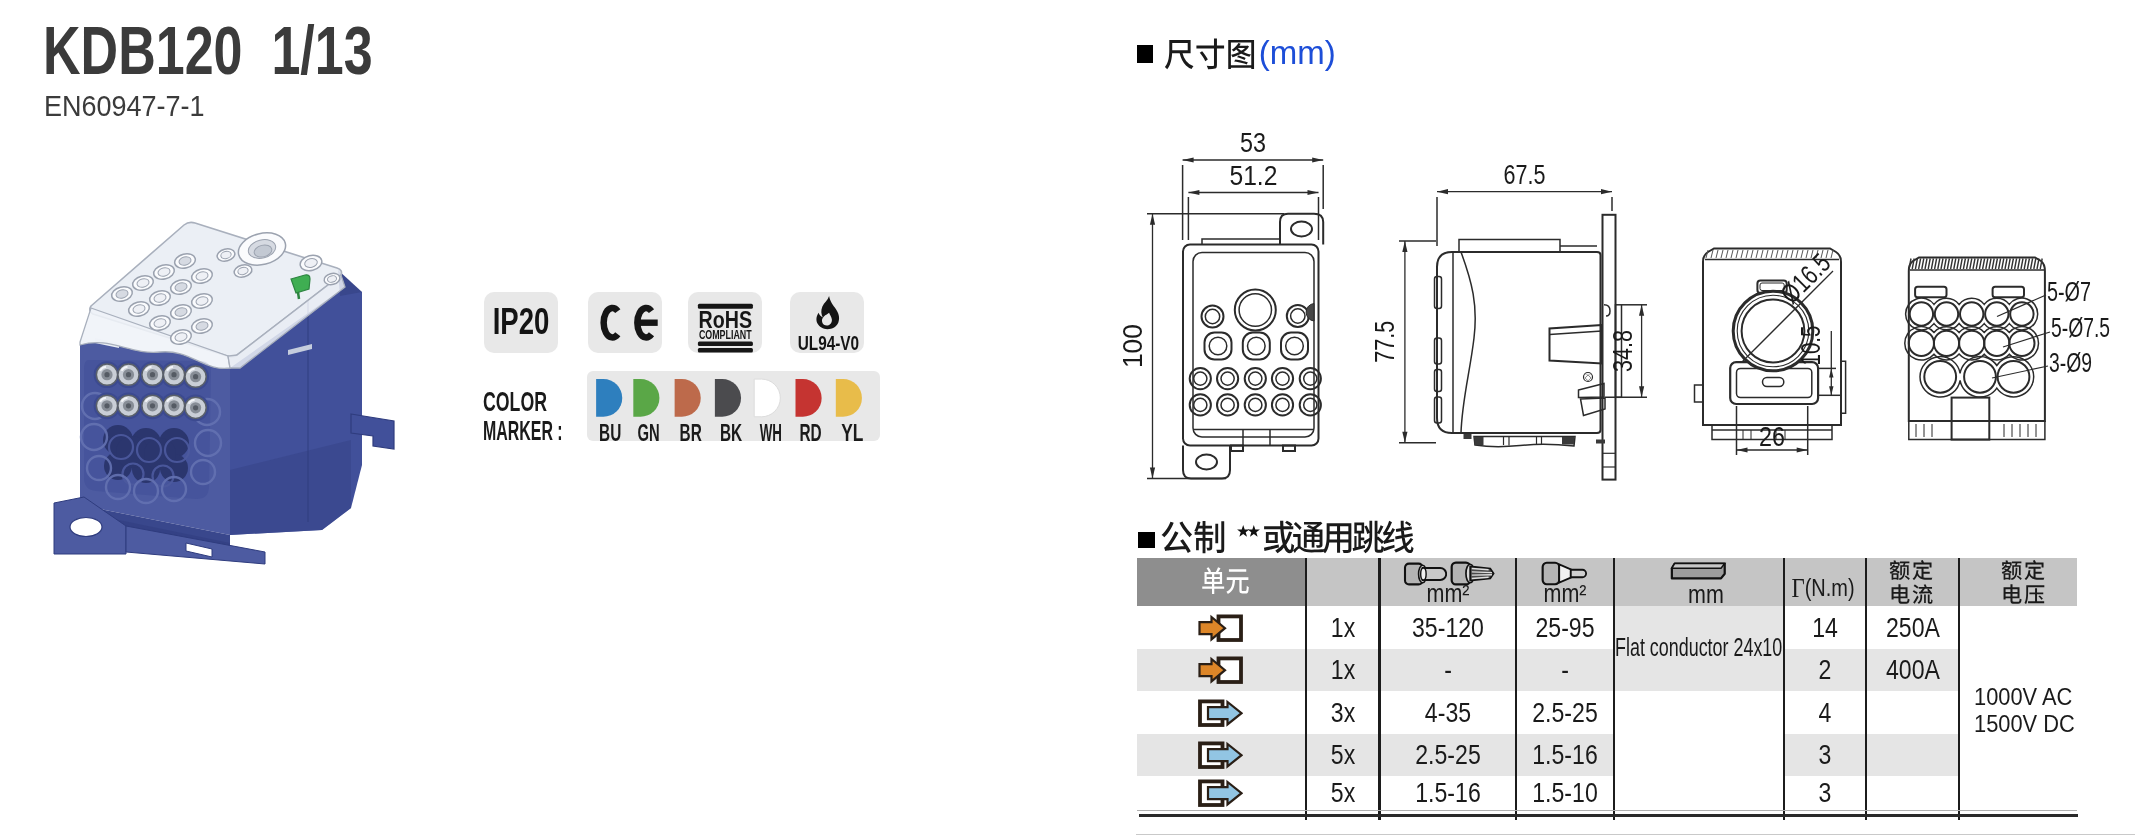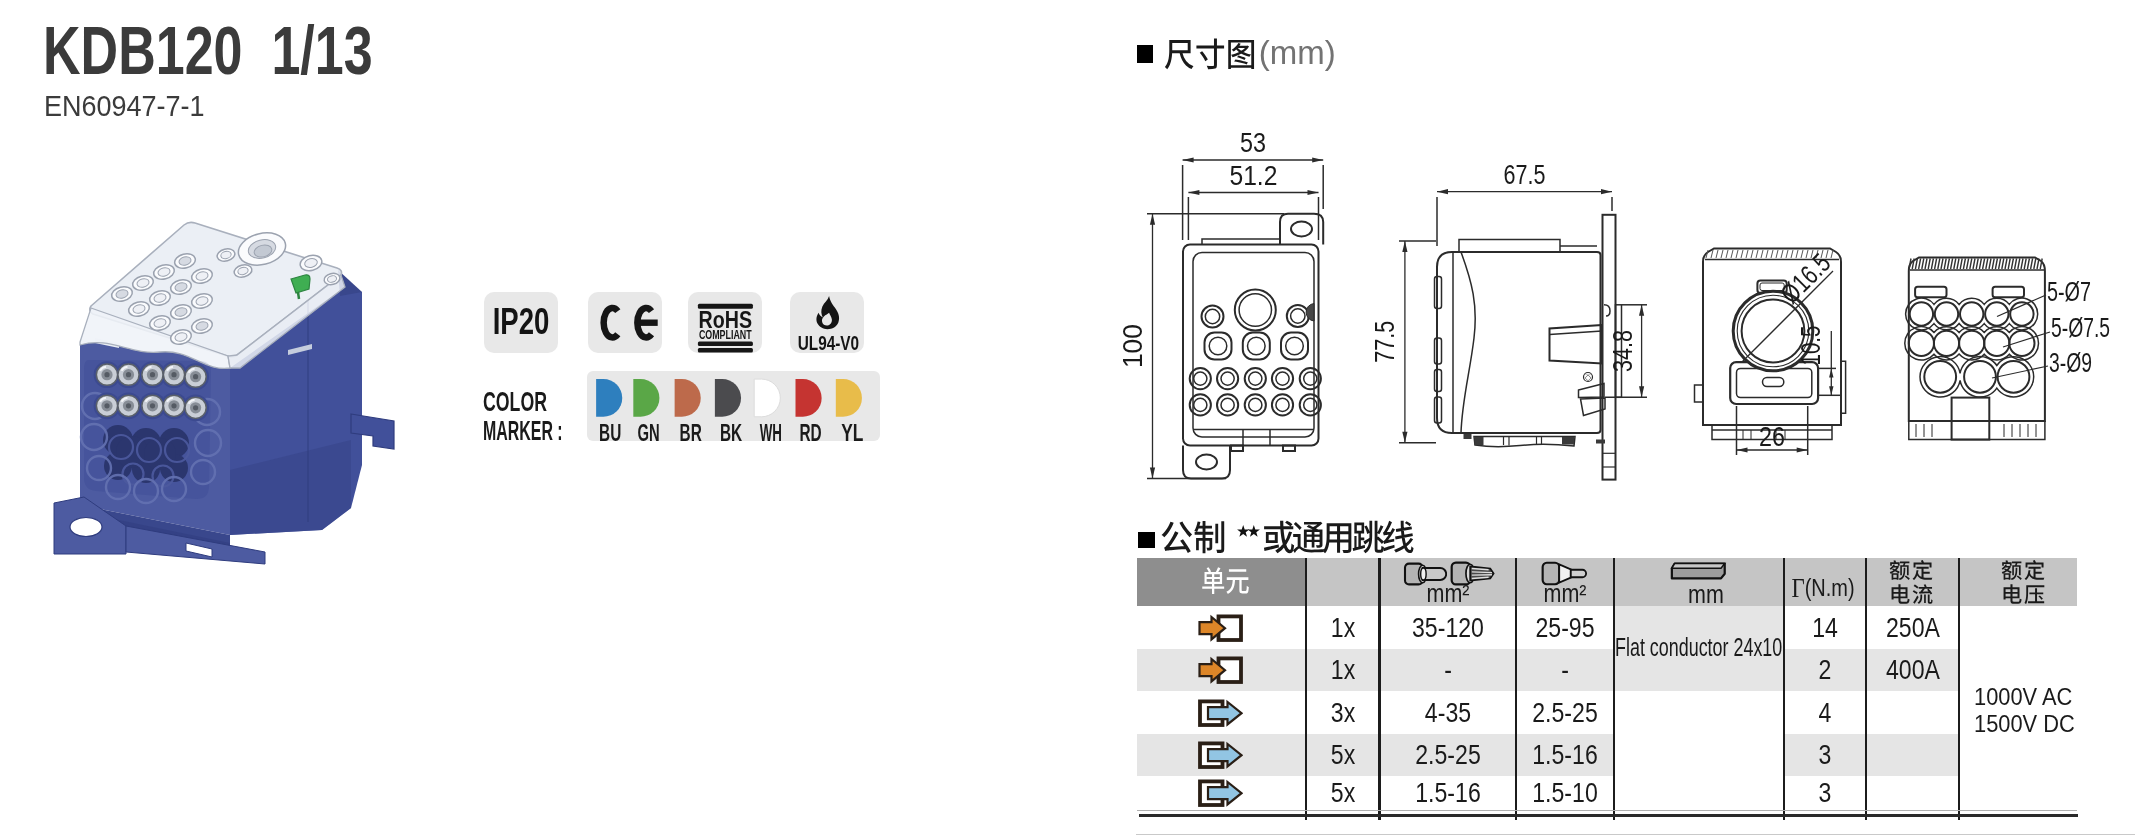--- a/index.html
+++ b/index.html
@@ -187,21 +187,21 @@
       <ellipse cx="243" cy="271" rx="5.2" ry="3.5" transform="rotate(-14 243 271)" fill="#eef0f5" stroke="#9ba2af" stroke-width="1"></ellipse>
       <path d="M 291 279 L 305 275 Q 310 274 310 279 L 309 289 L 296 293 Z" fill="#3fae52" stroke="#2d8440" stroke-width="1.2"></path>
       <line x1="298" y1="292" x2="299" y2="299" stroke="#2d8440" stroke-width="2.5"></line>
     </svg>
 <div class="abs" style="left:1136.7px;top:44.9px;width:16.5px;height:18px;background:#000;"></div>
 <svg style="position:absolute;left:1164.2px;top:34.9px;overflow:visible" width="93" height="38" fill="#1a1a1a">
       <path transform="translate(0.00,31.35) scale(0.03069,-0.03300)" d="M593.3460693359375 427.5260009765625Q632.6640625 272.4620361328125 722.0630493164062 161.6640625Q811.4620361328125 50.8660888671875 962.3060302734375 4.0740966796875Q951.468017578125 -5.2379150390625 939.5780029296875 -19.99493408203125Q927.68798828125 -34.751953125 917.0869750976562 -50.56097412109375Q906.4859619140625 -66.3699951171875 899.2779541015625 -79.31201171875Q792.0179443359375 -40.260009765625 715.8329467773438 28.1619873046875Q639.64794921875 96.583984375 588.2779541015625 192.74298095703125Q536.907958984375 288.9019775390625 505.3299560546875 409.427978515625ZM225.83203125 800.1380615234375H867.092041015625V395.8499755859375H225.83203125V484.2880859375H772.867919921875V711.2259521484375H225.83203125ZM172.3299560546875 800.1380615234375H268.6060791015625V511.52001953125Q268.6060791015625 445.9420166015625 262.84307861328125 367.47100830078125Q257.080078125 289 240.29107666015625 207.50299072265625Q223.5020751953125 126.0059814453125 190.9500732421875 50.11297607421875Q158.3980712890625 -25.780029296875 104.8720703125 -87.2020263671875Q97.0860595703125 -77.416015625 83.1180419921875 -64.4739990234375Q69.1500244140625 -51.531982421875 54.36700439453125 -40.1419677734375Q39.583984375 -28.751953125 28.7459716796875 -23.0699462890625Q78.6419677734375 34.248046875 107.56396484375 101.6180419921875Q136.4859619140625 168.988037109375 150.4339599609375 240.384033203125Q164.3819580078125 311.780029296875 168.35595703125 381.43902587890625Q172.3299560546875 451.0980224609375 172.3299560546875 511.9940185546875Z"></path>
       <path transform="translate(30.89,31.35) scale(0.03069,-0.03300)" d="M49.531982421875 634.9300537109375H951.468017578125V544.43994140625H49.531982421875ZM622.1859130859375 843.0980224609375H718.5140380859375V44.8660888671875Q718.5140380859375 -6.5439453125 704.6470336914062 -31.115966796875Q690.780029296875 -55.68798828125 657.364013671875 -67.10400390625Q623.947998046875 -78.468017578125 566.0029907226562 -82.0980224609375Q508.0579833984375 -85.72802734375 427.1619873046875 -85.2020263671875Q424.583984375 -70.7340087890625 417.61297607421875 -52.6099853515625Q410.6419677734375 -34.4859619140625 402.61895751953125 -16.15093994140625Q394.595947265625 2.18408203125 386.3359375 15.60009765625Q431.5499267578125 14.0740966796875 472.8939208984375 13.548095703125Q514.2379150390625 13.0220947265625 545.1859130859375 13.25909423828125Q576.1339111328125 13.49609375 589.1339111328125 13.49609375Q607.60791015625 13.9700927734375 614.8969116210938 20.73309326171875Q622.1859130859375 27.49609375 622.1859130859375 44.9180908203125ZM158.3359375 408.3819580078125 235.4620361328125 454.9420166015625Q271.780029296875 418.572021484375 307.91302490234375 374.46502685546875Q344.0460205078125 330.3580322265625 373.9940185546875 286.988037109375Q403.9420166015625 243.6180419921875 420.416015625 207.6700439453125L337.0299072265625 155.9019775390625Q322.60791015625 191.323974609375 293.7119140625 235.48297119140625Q264.81591796875 279.6419677734375 229.471923828125 325.0379638671875Q194.1279296875 370.4339599609375 158.3359375 408.3819580078125Z"></path>
       <path transform="translate(61.78,31.35) scale(0.03069,-0.03300)" d="M79.6939697265625 801.5140380859375H921.3580322265625V-83.676025390625H830.3419189453125V719.387939453125H167.028076171875V-83.676025390625H79.6939697265625ZM132.092041015625 36.9820556640625H881.27197265625V-43.5660400390625H132.092041015625ZM368.85595703125 274.7459716796875 406.4739990234375 328.2020263671875Q447.10400390625 320.2020263671875 492.2340087890625 307.7020263671875Q537.364013671875 295.2020263671875 578.4940185546875 280.96502685546875Q619.6240234375 266.72802734375 648.3060302734375 253.2020263671875L610.635986328125 194.5899658203125Q582.531982421875 208.6419677734375 541.1389770507812 223.90496826171875Q499.7459716796875 239.16796875 454.85296630859375 252.6939697265625Q409.9599609375 266.219970703125 368.85595703125 274.7459716796875ZM411.47998046875 707.4739990234375 486.2940673828125 681.6419677734375Q457.76806640625 636.7459716796875 419.216064453125 593.77197265625Q380.6640625 550.7979736328125 338.1380615234375 513.7979736328125Q295.612060546875 476.7979736328125 253.6640625 448.8499755859375Q247.4560546875 456.583984375 236.14404296875 466.65899658203125Q224.83203125 476.7340087890625 212.9940185546875 486.80902099609375Q201.156005859375 496.884033203125 191.89599609375 503.092041015625Q255.2659912109375 539.884033203125 314.6619873046875 594.1240234375Q374.0579833984375 648.364013671875 411.47998046875 707.4739990234375ZM677.7979736328125 627.947998046875H693.2139892578125L706.5780029296875 631.5260009765625L757.716064453125 601.115966796875Q719.1380615234375 539.16796875 658.6380615234375 487.90496826171875Q598.1380615234375 436.6419677734375 524.9010620117188 396.35296630859375Q451.6640625 356.06396484375 372.84906005859375 326.74896240234375Q294.0340576171875 297.4339599609375 216.8260498046875 278.85595703125Q212.7220458984375 289.6939697265625 205.75103759765625 303.89898681640625Q198.780029296875 318.10400390625 190.52001953125 331.28302001953125Q182.260009765625 344.4620361328125 174.5260009765625 352.7740478515625Q248.6300048828125 367.248046875 324.36700439453125 391.90704345703125Q400.10400390625 416.5660400390625 468.9739990234375 450.384033203125Q537.843994140625 484.2020263671875 592.1619873046875 525.916015625Q646.47998046875 567.6300048828125 677.7979736328125 615.68798828125ZM376.14404296875 567.9599609375Q420.092041015625 518.0059814453125 490.9100341796875 476.71099853515625Q561.72802734375 435.416015625 647.7310180664062 405.2020263671875Q733.7340087890625 374.988037109375 822.947998046875 359.092041015625Q810.531982421875 347.2020263671875 795.56396484375 327.052001953125Q780.595947265625 306.9019775390625 772.3359375 290.9599609375Q682.0179443359375 310.4339599609375 594.751953125 345.803955078125Q507.4859619140625 381.1739501953125 433.5899658203125 429.991943359375Q359.6939697265625 478.8099365234375 309.5379638671875 537.5499267578125ZM397.7740478515625 627.947998046875H704.052001953125V558.971923828125H350.3179931640625ZM271.9019775390625 147.16796875 313.676025390625 207.93603515625Q364.2020263671875 202.4620361328125 419.93902587890625 192.988037109375Q475.676025390625 183.5140380859375 530.4130249023438 171.77703857421875Q585.1500244140625 160.0400390625 633.9390258789062 147.27703857421875Q682.72802734375 134.5140380859375 719.884033203125 121.988037109375L679.635986328125 56.06396484375Q631.531982421875 73.6419677734375 562.47998046875 91.43096923828125Q493.427978515625 109.219970703125 417.427978515625 124.1939697265625Q341.427978515625 139.16796875 271.9019775390625 147.16796875Z"></path>
     </svg>
-<div class="abs" style="left:1258.7px;top:33.8px;font-size:33px;color:#737373;">(mm)</div>
+<div class="abs" style="left:1258.7px;top:33.8px;font-size:33px;color:#1d4ed8;">(mm)</div>
 <div class="abs" style="left:1138.4px;top:531.8px;width:16.2px;height:16.1px;background:#000;"></div>
 <svg style="position:absolute;left:1159.5px;top:516.8px;overflow:visible" width="66" height="40" fill="#1a1a1a">
       <path transform="translate(0.00,33.25) scale(0.03325,-0.03500)" d="M605.4339599609375 272.2139892578125 690.8720703125 311.5140380859375Q734.716064453125 257.4100341796875 779.5340576171875 195.59503173828125Q824.35205078125 133.780029296875 863.4590454101562 74.93902587890625Q902.5660400390625 16.0980224609375 927.0400390625 -30.0059814453125L836.919921875 -79.14404296875Q813.5499267578125 -32.5660400390625 775.2059326171875 28.82696533203125Q736.8619384765625 90.219970703125 692.2809448242188 154.13897705078125Q647.699951171875 218.0579833984375 605.4339599609375 272.2139892578125ZM314.7059326171875 816.5660400390625 412.6640625 789.10400390625Q379.716064453125 707.6300048828125 334.47906494140625 630.7890014648438Q289.2420654296875 553.947998046875 237.55706787109375 488.3699951171875Q185.8720703125 422.7919921875 131.028076171875 373.3179931640625Q121.716064453125 382.6300048828125 106.43304443359375 395.0460205078125Q91.1500244140625 407.4620361328125 74.84100341796875 419.35205078125Q58.531982421875 431.2420654296875 46.6419677734375 438.5020751953125Q102.4859619140625 482.3460693359375 152.8299560546875 542.1900634765625Q203.1739501953125 602.0340576171875 244.78094482421875 672.404052734375Q286.387939453125 742.7740478515625 314.7059326171875 816.5660400390625ZM674.2420654296875 824.0400390625Q698.0860595703125 773.8780517578125 732.1670532226562 721.4270629882812Q766.248046875 668.97607421875 806.092041015625 619.4470825195312Q845.93603515625 569.9180908203125 887.280029296875 526.49609375Q928.6240234375 483.0740966796875 966.52001953125 451.49609375Q954.6300048828125 442.7100830078125 940.3989868164062 428.76806640625Q926.16796875 414.8260498046875 912.9889526367188 400.56903076171875Q899.8099365234375 386.31201171875 890.5499267578125 373.89599609375Q852.1279296875 411.10400390625 810.4949340820312 459.156005859375Q768.8619384765625 507.2080078125 727.9659423828125 561.8930053710938Q687.0699462890625 616.5780029296875 650.64794921875 674.2369995117188Q614.2259521484375 731.89599609375 585.2259521484375 787.843994140625ZM157.7979736328125 -23.1900634765625Q155.219970703125 -12.8780517578125 149.27496337890625 4.6939697265625Q143.3299560546875 22.2659912109375 136.33294677734375 41.15301513671875Q129.3359375 60.0400390625 122.6539306640625 72.9820556640625Q143.9659423828125 78.612060546875 165.4139404296875 99.4300537109375Q186.8619384765625 120.248046875 214.43994140625 154.6700439453125Q229.491943359375 171.6700439453125 257.75494384765625 210.38104248046875Q286.0179443359375 249.092041015625 320.72894287109375 302.32904052734375Q355.43994140625 355.5660400390625 390.59893798828125 417.0660400390625Q425.7579345703125 478.5660400390625 455.1279296875 541.092041015625L555.1380615234375 498.1619873046875Q508.1900634765625 410.583984375 454.06005859375 325.89898681640625Q399.9300537109375 241.2139892578125 342.2740478515625 166.3179931640625Q284.6180419921875 91.4219970703125 227.092041015625 31.4739990234375V28.3699951171875Q227.092041015625 28.3699951171875 216.56903076171875 23.18798828125Q206.0460205078125 18.0059814453125 192.44500732421875 10.2459716796875Q178.843994140625 2.4859619140625 168.32098388671875 -6.2740478515625Q157.7979736328125 -15.0340576171875 157.7979736328125 -23.1900634765625ZM157.7979736328125 -23.1900634765625 155.16796875 53.4100341796875 216.1500244140625 88.3460693359375 761.0299072265625 121.4500732421875Q764.1339111328125 101.248046875 770.3419189453125 76.17901611328125Q776.5499267578125 51.1099853515625 780.7059326171875 35.06396484375Q650.3819580078125 25.4859619140625 556.0349731445312 18.407958984375Q461.68798828125 11.3299560546875 396.63299560546875 6.2779541015625Q331.5780029296875 1.2259521484375 289.34100341796875 -2.56304931640625Q247.10400390625 -6.35205078125 221.73699951171875 -9.404052734375Q196.3699951171875 -12.4560546875 182.18798828125 -15.77105712890625Q168.0059814453125 -19.0860595703125 157.7979736328125 -23.1900634765625Z"></path>
       <path transform="translate(33.25,33.25) scale(0.03325,-0.03500)" d="M664.763916015625 754.7220458984375H749.52001953125V196.468017578125H664.763916015625ZM843.3939208984375 830.6820068359375H931.2020263671875V33.8720703125Q931.2020263671875 -7.3819580078125 921.1240234375 -29.13897705078125Q911.0460205078125 -50.89599609375 886.260009765625 -62.7340087890625Q861.89599609375 -73.572021484375 820.2139892578125 -76.93902587890625Q778.531982421875 -80.3060302734375 721.9019775390625 -80.3060302734375Q718.8499755859375 -61.2080078125 710.615966796875 -34.13897705078125Q702.3819580078125 -7.0699462890625 693.1219482421875 13.5020751953125Q735.7579345703125 12.5020751953125 772.3129272460938 12.0020751953125Q808.867919921875 11.5020751953125 822.3419189453125 11.97607421875Q833.867919921875 12.4500732421875 838.6309204101562 16.71307373046875Q843.3939208984375 20.97607421875 843.3939208984375 33.4500732421875ZM280.8619384765625 838.468017578125H367.196044921875V-82.6240234375H280.8619384765625ZM488.2899169921875 351.5780029296875H570.8900146484375V83.300048828125Q570.8900146484375 54.676025390625 564.5750122070312 36.97100830078125Q558.260009765625 19.2659912109375 538.5260009765625 8.47998046875Q519.739990234375 -1.3060302734375 490.50299072265625 -3.62103271484375Q461.2659912109375 -5.93603515625 421.052001953125 -5.4100341796875Q419.5260009765625 12.1099853515625 412.343994140625 34.07501220703125Q405.1619873046875 56.0400390625 397.0059814453125 72.508056640625Q425.2259521484375 71.508056640625 446.3619384765625 71.508056640625Q467.4979248046875 71.508056640625 475.3939208984375 71.9820556640625Q488.2899169921875 71.9820556640625 488.2899169921875 84.8780517578125ZM85.4859619140625 351.5780029296875H521.2779541015625V269.9779052734375H167.0860595703125V-1.780029296875H85.4859619140625ZM41.9539794921875 525.72802734375H602.1099853515625V442.6019287109375H41.9539794921875ZM141 702.8780517578125H562.635986328125V620.2259521484375H124.47998046875ZM132.075927734375 821.4620361328125 216.2540283203125 804.416015625Q198.83203125 726.364013671875 171.67303466796875 651.260009765625Q144.5140380859375 576.156005859375 113.6700439453125 524.5780029296875Q104.884033203125 529.7860107421875 90.416015625 536.2570190429688Q75.947998046875 542.72802734375 60.71697998046875 548.6470336914062Q45.4859619140625 554.5660400390625 34.1739501953125 558.196044921875Q67.43994140625 608.0400390625 92.3359375 678.8030395507812Q117.23193359375 749.5660400390625 132.075927734375 821.4620361328125Z"></path>
     </svg>
 <svg class="abs" style="left:1234.5px;top:518px" width="32" height="26" viewBox="0 0 32 26">
       <polygon points="8.2,7.1 9.7,11.4 14.3,11.5 10.7,14.3 12.0,18.7 8.2,16.1 4.4,18.7 5.7,14.3 2.1,11.5 6.7,11.4" fill="#111"></polygon>
       <polygon points="18.8,7.1 20.3,11.4 24.9,11.5 21.3,14.3 22.6,18.7 18.8,16.1 15.0,18.7 16.3,14.3 12.7,11.5 17.3,11.4" fill="#111"></polygon>
     </svg>
 <svg style="position:absolute;left:1262.4px;top:516.8px;overflow:visible" width="149" height="40" fill="#1a1a1a">

